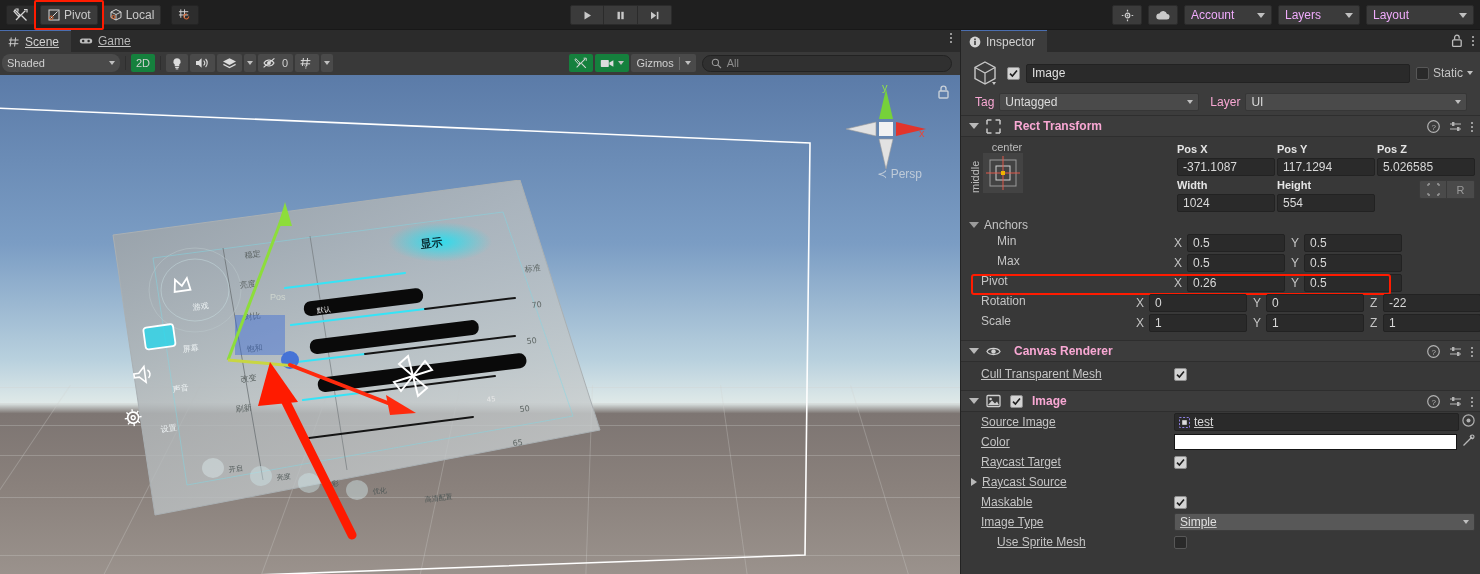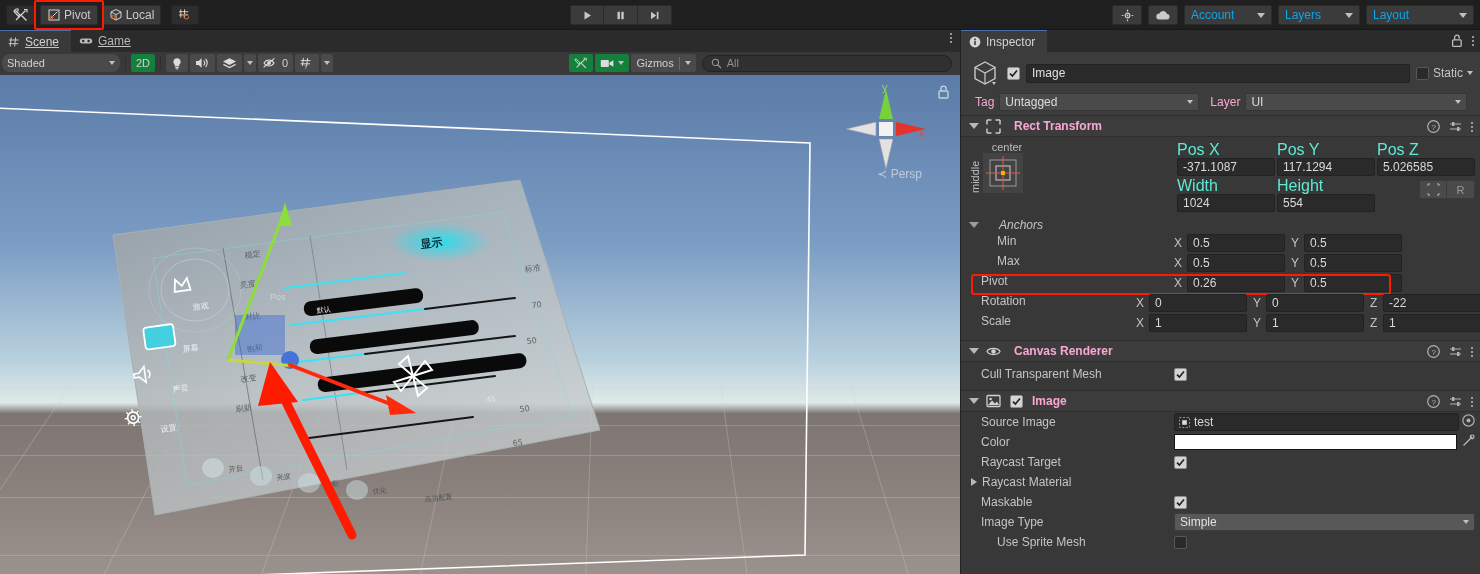--- a/index.html
+++ b/index.html
@@ -34,21 +34,21 @@
     width:34px; height:20px; background:#3b3b3b; border:1px solid #2b2b2b;
     display:flex; align-items:center; justify-content:center;
   }
   .play-btn + .play-btn{ border-left:none; }
   .play-btn:first-child{ border-radius:2px 0 0 2px; }
   .play-btn:last-child{ border-radius:0 2px 2px 0; }
 
   .tb-right{ position:absolute; right:6px; top:5px; display:flex; align-items:center; gap:6px; }
   .drop{
     height:20px; background:#3b3b3b; border:1px solid #2b2b2b; border-radius:2px;
-    display:flex; align-items:center; padding:0 6px; color:#0ea5e9; gap:10px;
+    display:flex; align-items:center; padding:0 6px; color:#f0abfc; gap:10px;
     justify-content:space-between;
   }
   .caret{ width:0;height:0;border-left:4px solid transparent;border-right:4px solid transparent;border-top:5px solid #c0c0c0; }
   .caret.sm{ border-left-width:3px;border-right-width:3px;border-top-width:4px; }
   .icon-btn{ width:30px;height:20px;background:#3b3b3b;border:1px solid #2b2b2b;border-radius:2px;
     display:flex;align-items:center;justify-content:center; }
 
   
   .scene-panel{ position:absolute; left:0; top:30px; width:960px; height:544px; background:#393939; }
   .tabbar{ height:22px; background:#2b2b2b; display:flex; align-items:flex-end; position:relative;text-decoration:underline; }
@@ -125,43 +125,43 @@
   .rt-top{ display:flex; padding-left:8px; }
   .anchor-widget{ width:76px; }
   .aw-center{ text-align:center; color:#bdbdbd; font-size:11px; }
   .aw-box{ display:flex; align-items:center; gap:2px; }
   .aw-mid{ writing-mode:vertical-rl; transform:rotate(180deg); color:#bdbdbd; font-size:11px; height:40px; }
   .aw-sq{ width:40px;height:40px;background:#434343;position:relative; }
 
   .field-grid{ flex:1; padding-left:132px; }
   .fg-row{ display:flex; gap:2px; }
   .fg-col{ width:98px; }
-  .fg-lbl{ color:#5eead4; font-size:16px; height:17px; line-height:17px; }
+  .fg-lbl{ color:#e5e5e5; font-size:11px; height:17px; line-height:17px;font-weight:bold; }
   .numfield{ height:18px; background:#2a2a2a; border:1px solid #222; border-radius:2px;
     display:flex; align-items:center; padding:0 5px; color:#d9d9d9; font-size:12px; }
   .bp-grp{ position:absolute; right:6px; top:43px; display:flex; }
   .bp-btn{ width:28px;height:19px;background:#4a4a4a;border:1px solid #3a3a3a;
     display:flex;align-items:center;justify-content:center;color:#9a9a9a;font-size:11px; }
   .bp-btn:first-child{ border-radius:2px 0 0 2px; }
   .bp-btn:last-child{ border-radius:0 2px 2px 0; border-left:none; }
 
   .prow{ height:20px; display:flex; align-items:flex-start; padding-left:8px; position:relative; }
   .prow .plbl{ width:205px; color:#c4c4c4; font-size:12px; }
   .prow .plbl.ind{ padding-left:28px; }
   .prow .plbl.ind2{ padding-left:12px; }
   .xyz{ display:flex; align-items:center; gap:2px; }
   .axl{ width:11px; text-align:left; color:#c4c4c4; font-size:12px; }
   .nf{ width:98px; height:18px; background:#2a2a2a; border:1px solid #222; border-radius:2px;
     display:flex;align-items:center;padding:0 5px;color:#d9d9d9;font-size:12px; }
-  .anchors-row{ height:18px; display:flex; align-items:center; padding-left:8px; gap:20px;font-style:italic; }
+  .anchors-row{ height:18px; display:flex; align-items:center; padding-left:8px; gap:5px; }
 
   .pivot-row-hl{ position:absolute; left:10px; right:90px; top:0; height:21px;
     border:2px solid #ff1b00; border-radius:3px; pointer-events:none; }
 
-  .ivrow{ height:20px; display:flex; align-items:center; padding-left:8px; }
+  .ivrow{ height:20px; display:flex; align-items:center; padding-left:8px;text-decoration:underline; }
   .ivrow .ilbl{ width:205px; color:#c4c4c4; font-size:12px; }
   .ivrow .ilbl.ind{ padding-left:12px; }
   .objfield{ flex:1; height:18px; background:#2a2a2a; border:1px solid #222; border-radius:2px;
     display:flex;align-items:center;padding:0 4px;gap:4px;color:#d9d9d9;font-size:12px; margin-right:22px; }
   .objpick{ position:absolute; right:6px; }
   .colorfield{ flex:1; height:16px; background:#ffffff; border:1px solid #151515; margin-right:24px; }
   .dropfield{ flex:1; height:18px; background:#585858; border:1px solid #3c3c3c; border-radius:2px;
     display:flex;align-items:center;justify-content:space-between;padding:0 5px;color:#e0e0e0;font-size:12px; margin-right:6px; }
   .rel{ position:relative; }
 </style>
@@ -843,21 +843,21 @@
         <span class="chk">
           <svg width="9" height="9" viewBox="0 0 9 9">
               <path d="M1 4.6 L3.4 7 L8 1.6" stroke="#1e1e1e" stroke-width="1.6" fill="none"></path>
             </svg>
         </span>
       </div>
 
       <div class="ivrow">
         <span style="width:205px;display:flex;align-items:center;gap:5px;padding-left:2px;color:#c4c4c4;">
           <span class="tri right"></span>
-          <span>Raycast Material</span>
+          <span>Raycast Source</span>
         </span>
       </div>
 
       <div class="ivrow">
         <span class="ilbl ind">Maskable</span>
         <span class="chk">
           <svg width="9" height="9" viewBox="0 0 9 9">
               <path d="M1 4.6 L3.4 7 L8 1.6" stroke="#1e1e1e" stroke-width="1.6" fill="none"></path>
             </svg>
         </span>

